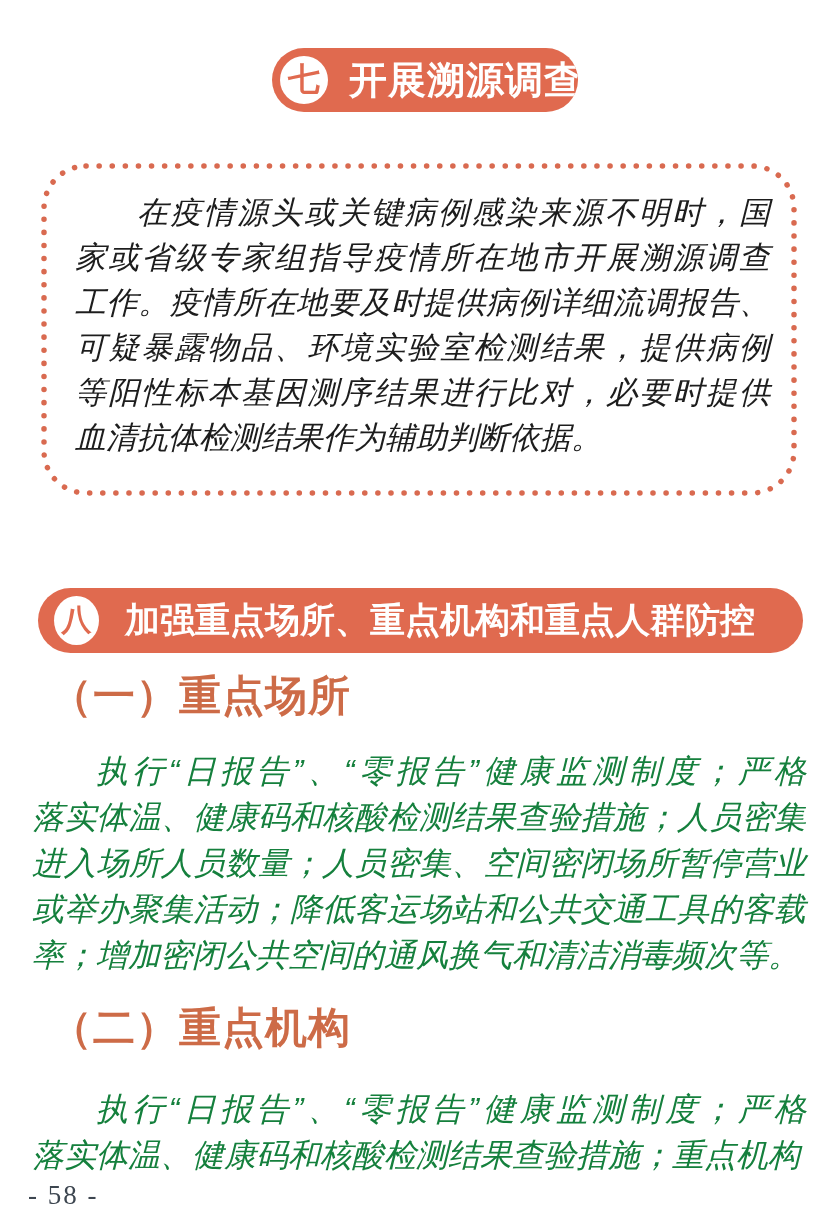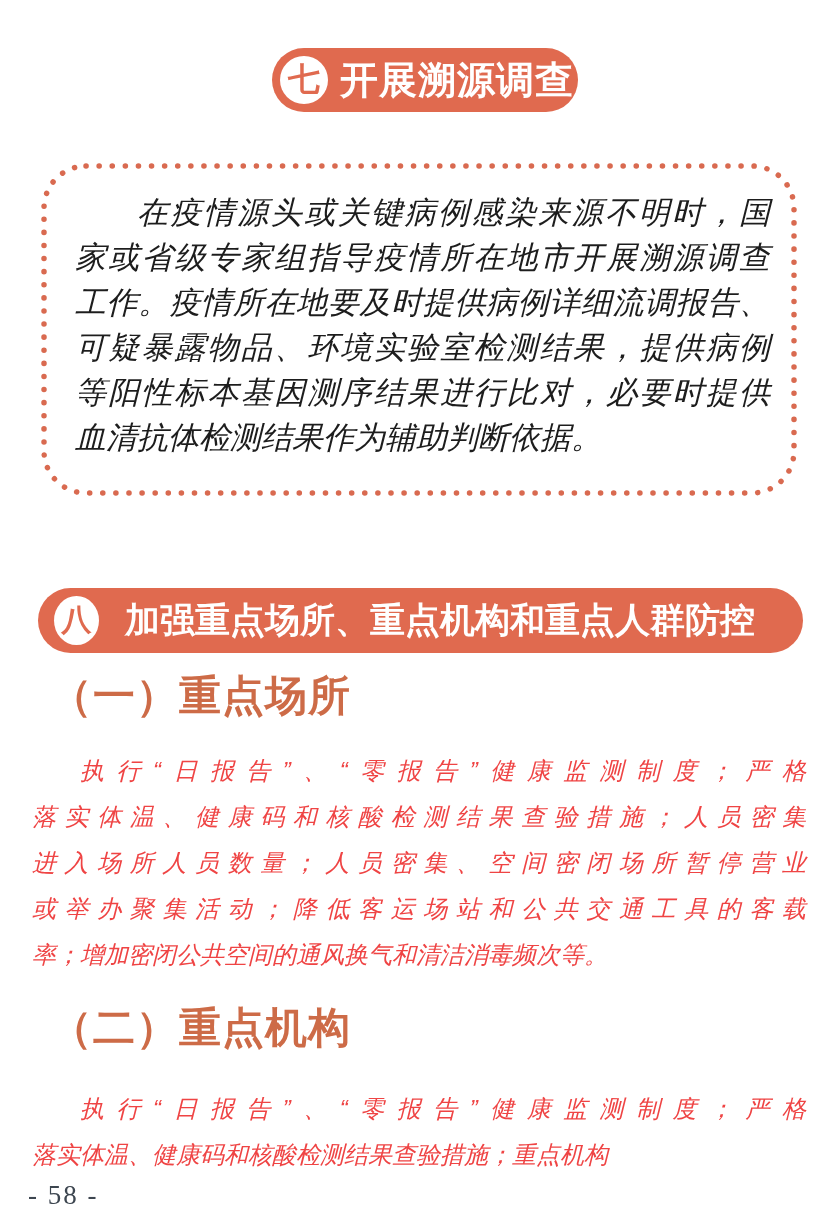--- a/index.html
+++ b/index.html
@@ -34,21 +34,21 @@
     justify-content: center;
     font-weight: bold;
     flex: 0 0 auto;
   }
   .badge-7 .num-circle { width: 48px; height: 48px; margin-left: 8px; font-size: 32px; }
   .badge-8 .num-circle { width: 45px; height: 49px; margin-left: 16px; font-size: 30px; }
   .badge-label {
     font-weight: bold;
     white-space: nowrap;
   }
-  .badge-7 .badge-label { font-size: 38px; margin-left: 12px; letter-spacing: 1px; }
+  .badge-7 .badge-label { font-size: 38px; margin-left: 21px; letter-spacing: 1px; }
   .badge-8 .badge-label { font-size: 35px; margin-left: 26px; letter-spacing: 0px; }
 
   
   .dotted-box {
     position: absolute;
     left: 40px; top: 162px;
     width: 758px; height: 335px;
     box-sizing: border-box;
   }
   .dotted-box svg.border-dots {
@@ -87,23 +87,23 @@
     white-space: nowrap;
   }
   .heading-1 { top: 672px; }
   .heading-2 { top: 1004px; }
 
   
   .paragraph {
     position: absolute;
     left: 32px;
     width: 774px;
-    font-size: 24px;
+    font-size: 32px;
     line-height: 46px;
-    color: #ef4444;
+    color: #15803d;
   }
   .para-1 { top: 748px; }
   .para-2 { top: 1086px; }
 
   
   .page-number {
     position: absolute;
     left: 28px;
     top: 1180px;
     font-family: "Liberation Serif", "DejaVu Serif", serif;

